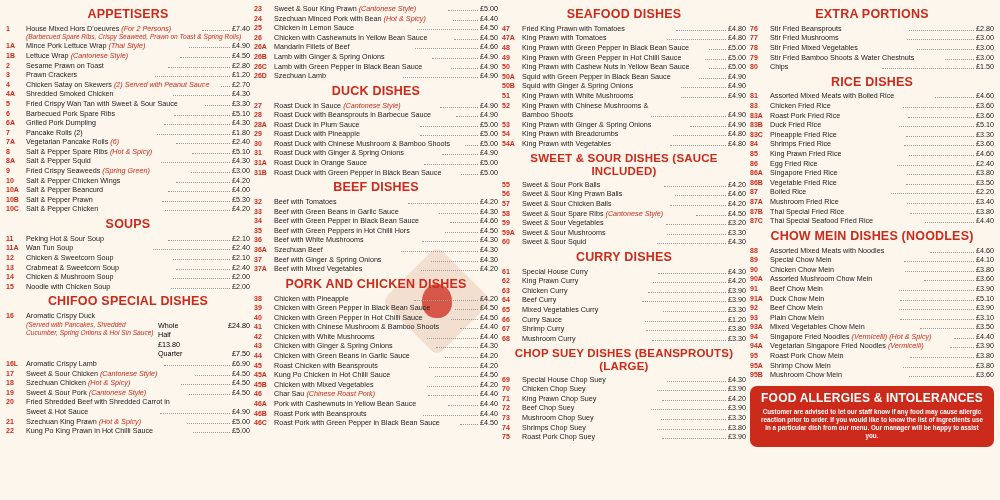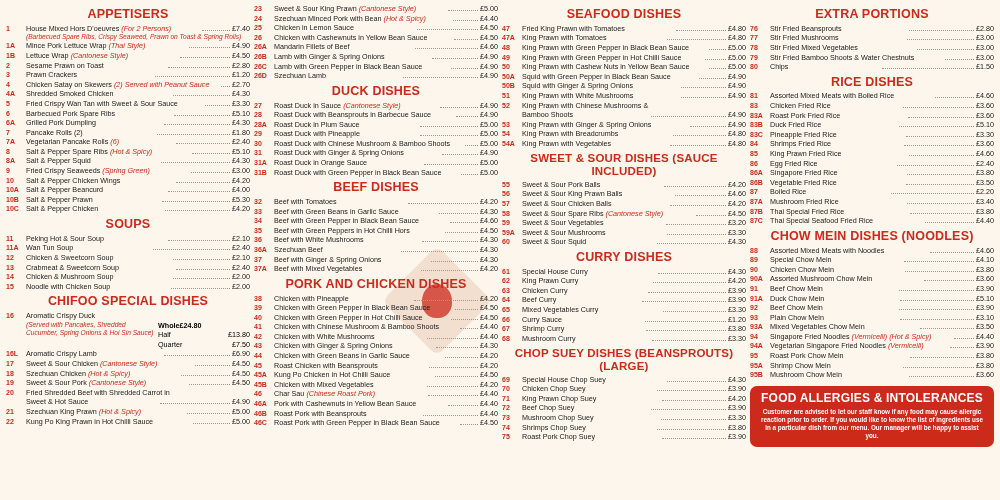--- a/index.html
+++ b/index.html
@@ -293,25 +293,25 @@
         <div class="rows">
           <div class="row">
               <span class="num">16</span>
               <span class="name">Aromatic Crispy Duck</span>
             </div>
           <div style="display:flex;">
             <div style="flex:1 1 auto;">
               <div class="sub">(Served with Pancakes, Shredded Cucumber, Spring Onions &amp; Hoi Sin Sauce)</div>
             </div>
             <div style="flex:0 0 92px;font-size:7.2px;line-height:9.6px;">
-              <div style="display:flex;font-weight:bold;">
+              <div style="display:flex;justify-content:space-between;">
                   <span>Whole</span>
                   <span>£24.80</span>
                 </div>
-              <div style="display:flex;justify-content:space-between;">
+              <div style="display:flex;justify-content:space-between;flex-direction:column;">
                   <span>Half</span>
                   <span>£13.80</span>
                 </div>
               <div style="display:flex;justify-content:space-between;">
                   <span>Quarter</span>
                   <span>£7.50</span>
                 </div>
             </div>
           </div>
           <div class="row">

